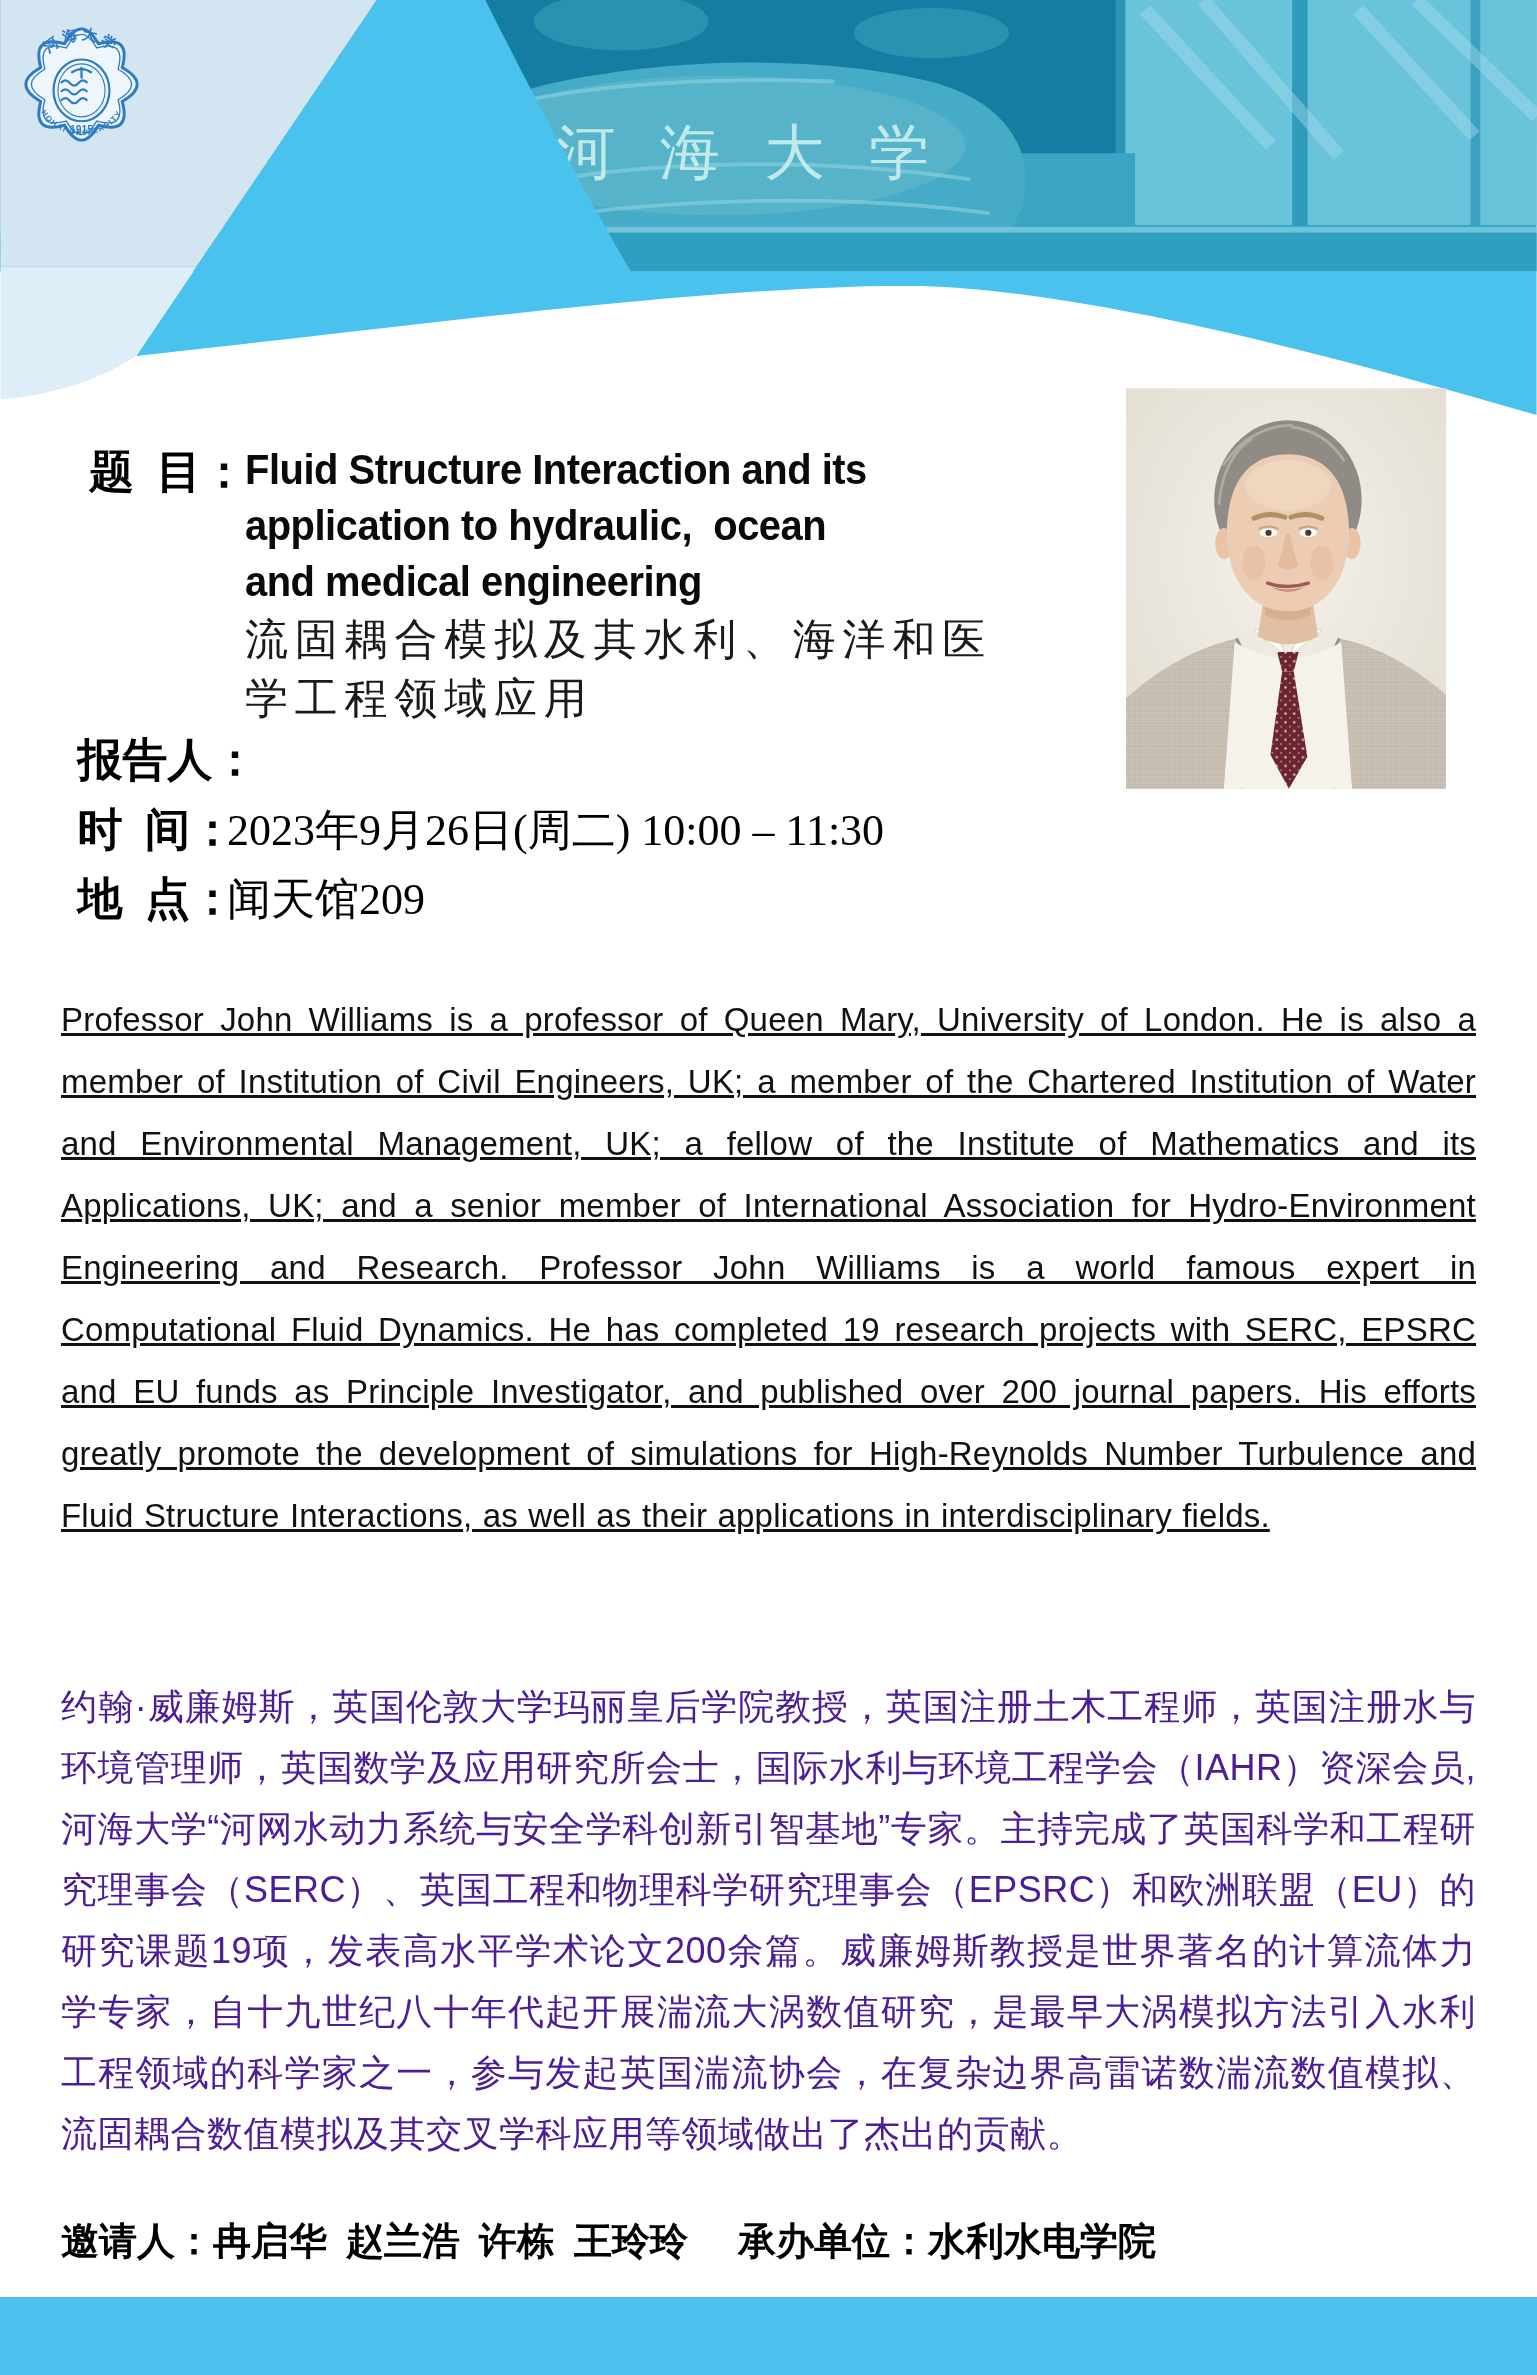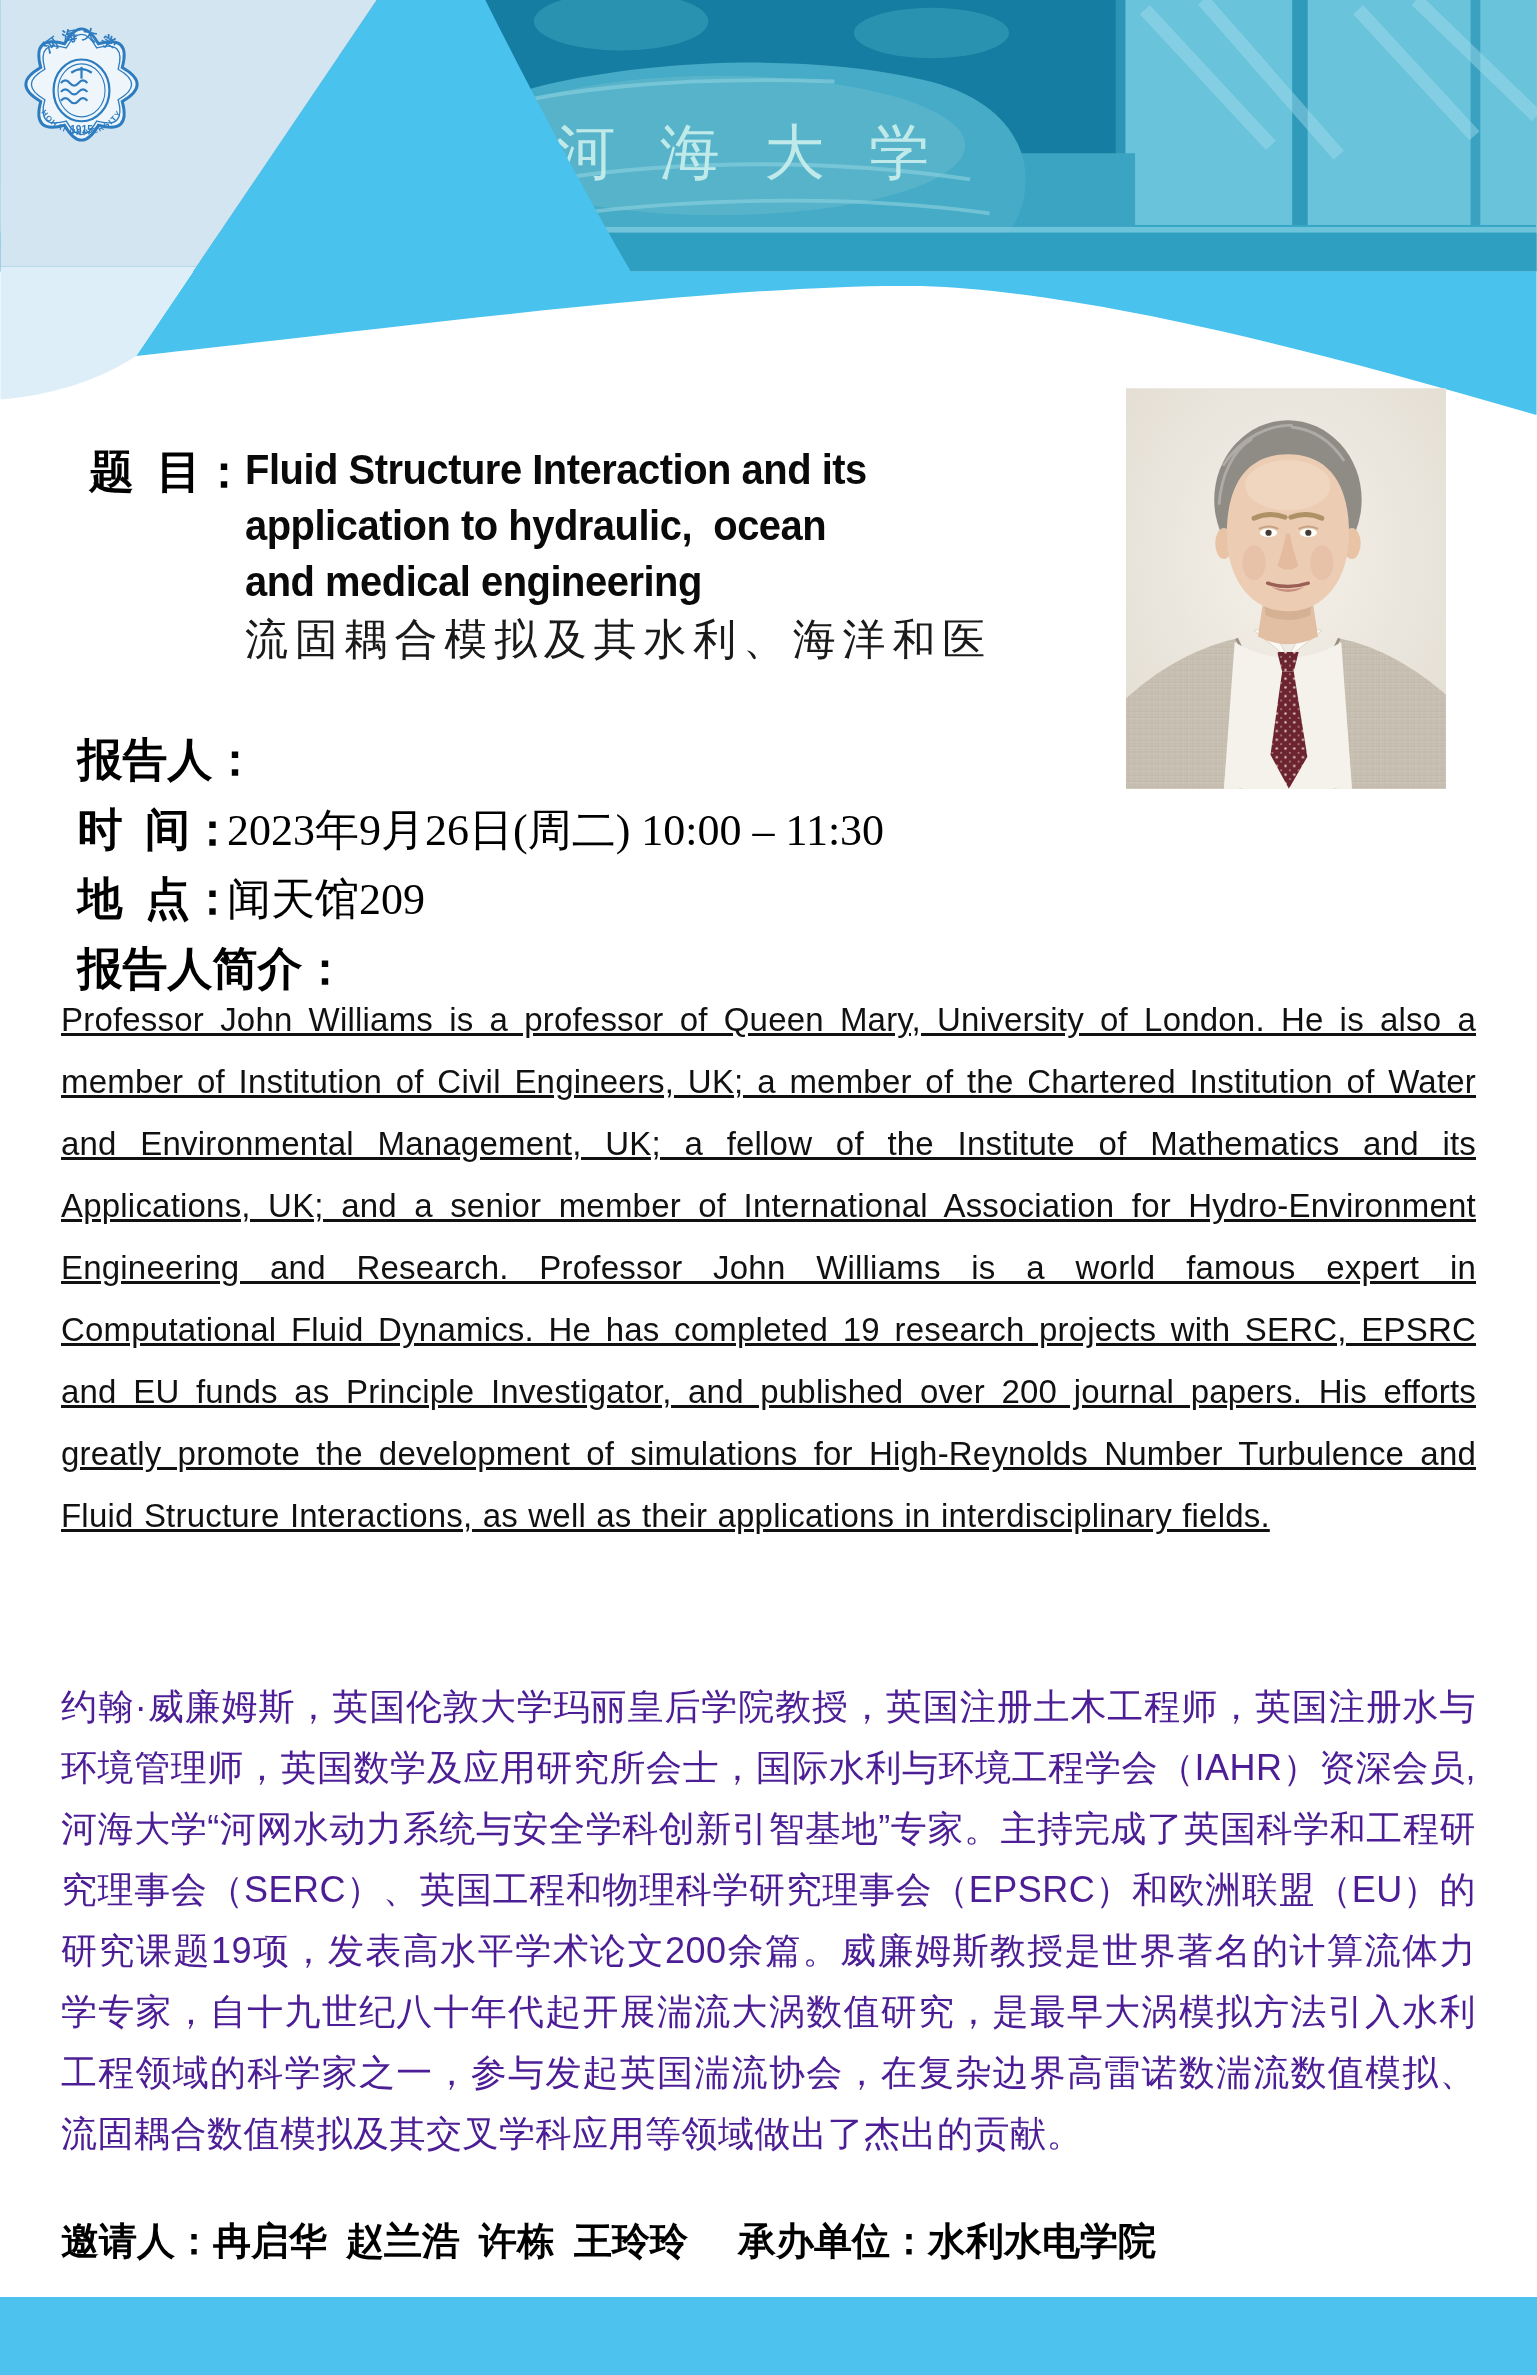--- a/index.html
+++ b/index.html
@@ -147,20 +147,21 @@
   </svg>
 
 
   <div class="topic-block">
     <div class="field-label topic-label" style="padding-left:27px;">题  目：</div>
     <div class="topic-lines">
       <div class="topic-en">Fluid Structure Interaction and its</div>
       <div class="topic-en">application to hydraulic,  ocean</div>
       <div class="topic-en">and medical engineering</div>
       <div class="topic-zh">流固耦合模拟及其水利、海洋和医</div>
+      <div class="topic-zh">学工程领域应用</div>
     </div>
   </div>
 
   <svg class="speaker-photo" viewBox="0 0 330 413">
     <defs>
       <radialGradient id="bgGrad" cx="0.5" cy="0.42" r="0.75">
         <stop offset="0" stop-color="#f4f1ea"></stop>
         <stop offset="1" stop-color="#e2dcd1"></stop>
       </radialGradient>
       <pattern id="tweed" width="6" height="6" patternUnits="userSpaceOnUse">
@@ -229,23 +230,20 @@
     <div class="field-label" style="width:165px; padding-left:15.5px;">报告人：</div>
   </div>
   <div class="info-row row-time">
     <div class="field-label" style="width:165px; padding-left:15.5px;">时  间：</div>
     <div class="info-value">2023年9月26日(周二) 10:00 – 11:30</div>
   </div>
   <div class="info-row row-venue">
     <div class="field-label" style="width:165px; padding-left:15.5px;">地  点：</div>
     <div class="info-value">闻天馆209</div>
   </div>
-  <div class="info-row row-biolabel">
-    <div class="field-label" style="padding-left:15.5px;">报告人简介：</div>
-  </div>
 
   <div class="bio-en">Professor John Williams is a professor of Queen Mary, University of London. He is also a member of Institution of Civil Engineers, UK;  a member of the Chartered Institution of Water and Environmental Management, UK; a fellow of the Institute of Mathematics and its Applications, UK; and a senior member of International Association for Hydro-Environment Engineering and Research. Professor John Williams is a world famous expert in Computational Fluid Dynamics. He has completed 19 research projects with SERC, EPSRC and EU funds as Principle Investigator, and published over 200 journal papers. His efforts greatly promote the development of simulations for High-Reynolds Number Turbulence and Fluid Structure Interactions, as well as their applications in interdisciplinary fields.</div>
   <div class="bio-zh">约翰·威廉姆斯，英国伦敦大学玛丽皇后学院教授，英国注册土木工程师，英国注册水与环境管理师，英国数学及应用研究所会士，国际水利与环境工程学会（IAHR）资深会员,河海大学“河网水动力系统与安全学科创新引智基地”专家。主持完成了英国科学和工程研究理事会（SERC）、英国工程和物理科学研究理事会（EPSRC）和欧洲联盟（EU）的研究课题19项，发表高水平学术论文200余篇。威廉姆斯教授是世界著名的计算流体力学专家，自十九世纪八十年代起开展湍流大涡数值研究，是最早大涡模拟方法引入水利工程领域的科学家之一，参与发起英国湍流协会，在复杂边界高雷诺数湍流数值模拟、流固耦合数值模拟及其交叉学科应用等领域做出了杰出的贡献。</div>
 
   <div class="invite-row"><span>邀请人：</span><span>冉启华  赵兰浩  许栋  王玲玲</span><span class="invite-org">承办单位：</span><span>水利水电学院</span></div>
 
   <div class="footer-band"></div>
 
 </div>
 

